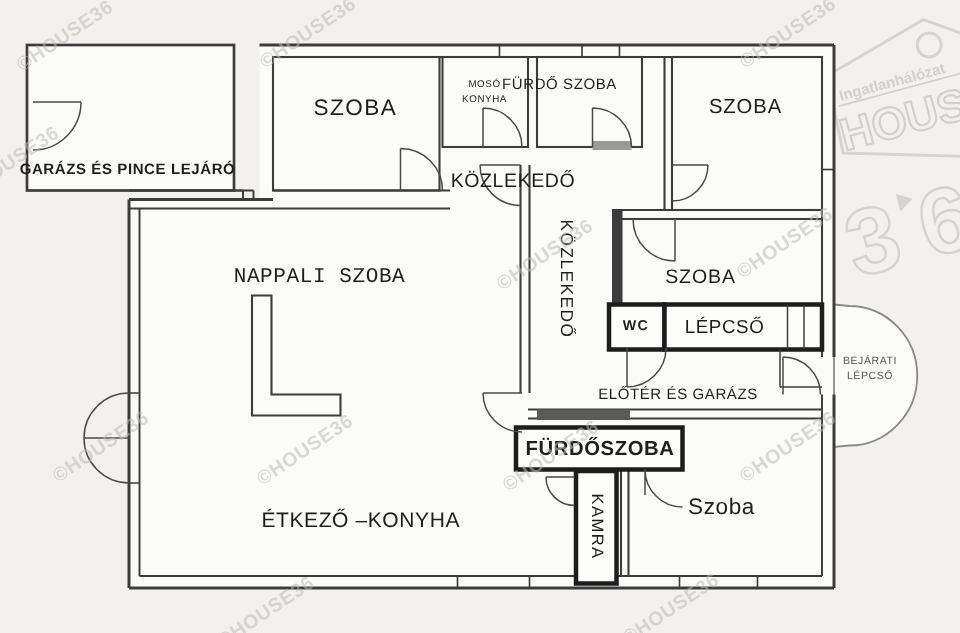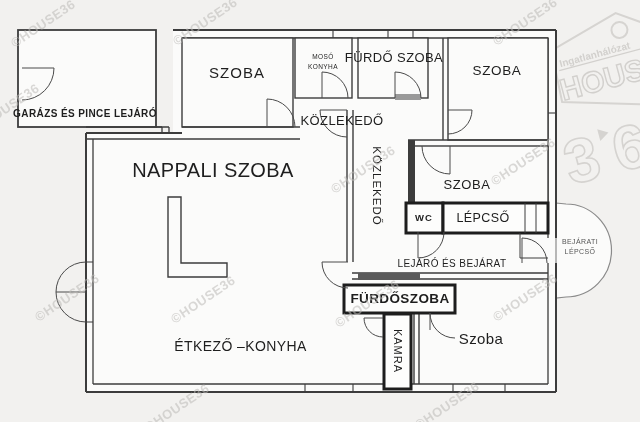--- a/index.html
+++ b/index.html
@@ -140,29 +140,29 @@
       <path d="M56,292 H86"></path>
     </g>
 
     <path d="M168,197 L181,197 L181,263 L227,263 L227,277 L168,277 Z" fill="#fbfbfa" stroke="#3c3c3c" stroke-width="1.4"></path>
   </svg>
 
   <div class="lbl" style="left:85px;top:114px;font-size:10px;font-weight:bold;">GARÁZS ÉS PINCE LEJÁRÓ</div>
   <div class="lbl" style="left:237px;top:72px;font-size:15px;letter-spacing:1px;">SZOBA</div>
   <div class="lbl" style="left:323px;top:57px;font-size:6.5px;">MOSÓ</div>
   <div class="lbl" style="left:323px;top:67px;font-size:6.5px;">KONYHA</div>
-  <div class="lbl" style="left:394px;top:57px;font-size:13px;">FÜRDŐ SZOBA</div>
+  <div class="lbl" style="left:373px;top:57px;font-size:10px;">FÜRDŐ SZOBA</div>
   <div class="lbl" style="left:497px;top:71px;font-size:13.5px;letter-spacing:.6px;">SZOBA</div>
   <div class="lbl" style="left:342px;top:120px;font-size:13px;">KÖZLEKEDŐ</div>
   <div class="lbl-v" style="left:376px;top:186px;font-size:11.5px;">KÖZLEKEDŐ</div>
-  <div class="lbl" style="left:213px;top:170px;font-size:20px;">NAPPALI SZOBA</div>
+  <div class="lbl" style="left:213px;top:185px;font-size:14px;font-family:Liberation Mono, monospace;">NAPPALI SZOBA</div>
   <div class="lbl" style="left:467px;top:184px;font-size:13px;letter-spacing:.6px;">SZOBA</div>
   <div class="lbl" style="left:424px;top:218px;font-size:9.5px;letter-spacing:1px;font-weight:bold;">WC</div>
   <div class="lbl" style="left:483px;top:218px;font-size:12.5px;">LÉPCSŐ</div>
-  <div class="lbl" style="left:452px;top:264px;font-size:10px;">LEJÁRÓ ÉS BEJÁRAT</div>
+  <div class="lbl" style="left:452px;top:264px;font-size:10px;">ELŐTÉR ÉS GARÁZS</div>
   <div class="lbl" style="left:580px;top:241px;font-size:7px;color:#555;">BEJÁRATI</div>
   <div class="lbl" style="left:580px;top:251px;font-size:7px;color:#555;">LÉPCSŐ</div>
   <div class="lbl" style="left:400px;top:299px;font-size:13.5px;font-weight:bold;">FÜRDŐSZOBA</div>
   <div class="lbl-v" style="left:397px;top:351px;font-size:11px;">KAMRA</div>
   <div class="lbl" style="left:225px;top:346px;font-size:14px;padding-left:31px;">ÉTKEZŐ –KONYHA</div>
   <div class="lbl" style="left:481px;top:338px;font-size:15px;">Szoba</div>
 
   <div class="wm" style="left:6px;top:16px;">©HOUSE36</div>
   <div class="wm" style="left:168px;top:14px;">©HOUSE36</div>
   <div class="wm" style="left:488px;top:14px;">©HOUSE36</div>

